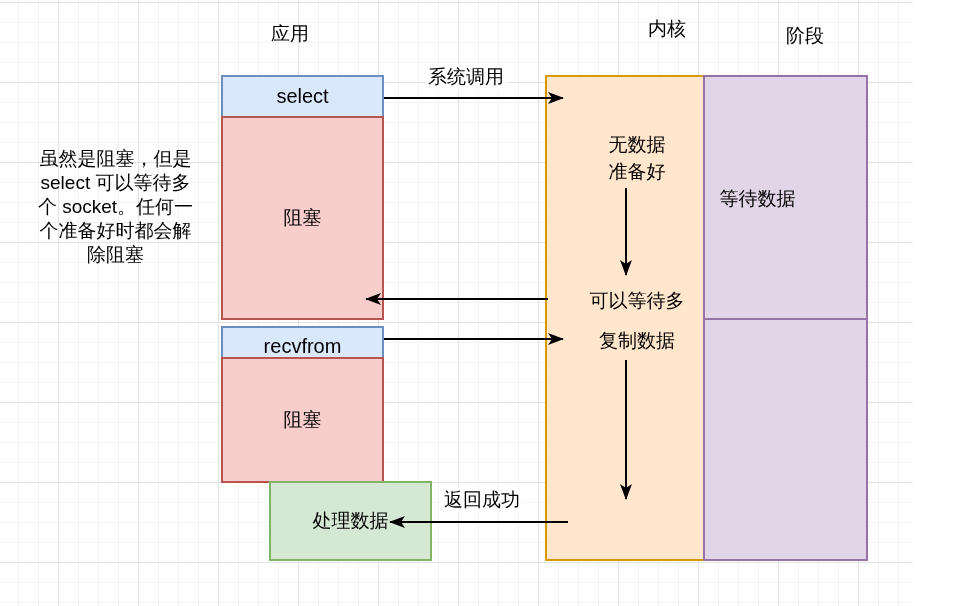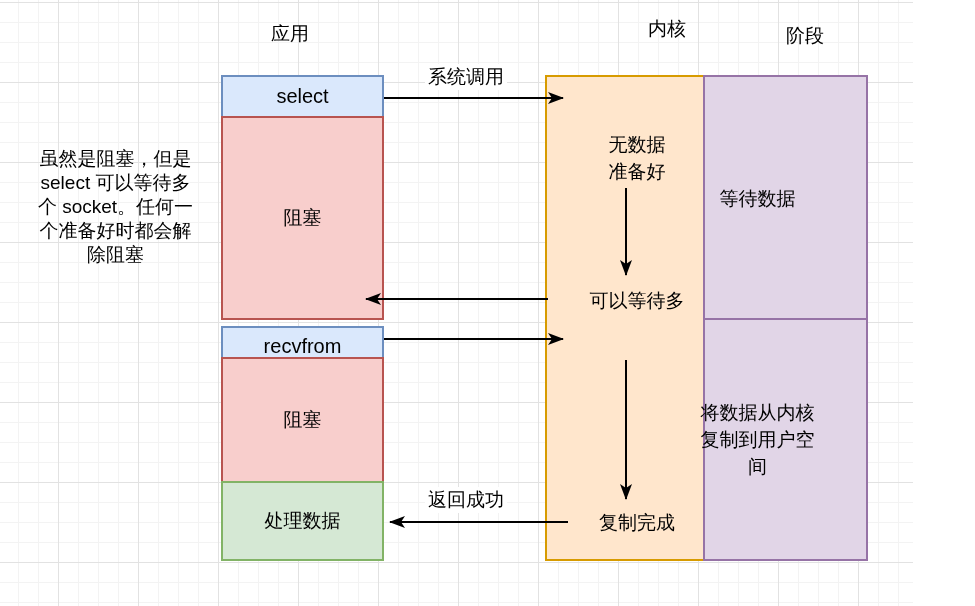--- a/index.html
+++ b/index.html
@@ -22,21 +22,21 @@
     position:absolute;
     box-sizing:border-box;
     border:2px solid #000;
     display:flex;align-items:center;justify-content:center;
     text-align:center;
     font-size:20px;
     z-index:1;
   }
   .blue  {background:var(--blue-fill);  border-color:var(--blue-stroke);}
   .red   {background:var(--red-fill);   border-color:var(--red-stroke);}
-  .green {background:var(--green-fill); border-color:var(--green-stroke);}
+  .green {background:var(--green-fill); border-color:var(--green-stroke);margin-left:48px;}
   .orange{background:var(--orange-fill);border-color:var(--orange-stroke);}
   .purple{background:var(--purple-fill);border-color:var(--purple-stroke);}
 
   #box-select  {left:221px;top:75px; width:163px;height:43px;}
   #box-block1  {left:221px;top:116px;width:163px;height:204px;font-size:19px;}
   #box-recvfrom{left:221px;top:318px;width:163px;height:41px;margin-top:8px;}
   #box-block2  {left:221px;top:357px;width:163px;height:126px;font-size:19px;}
   #box-process {left:221px;top:481px;width:163px;height:80px;font-size:19px;}
   #box-kernel      {left:545px;top:75px; width:160px;height:486px;}
   #box-stage-top   {left:703px;top:75px; width:165px;height:245px;}
@@ -74,21 +74,21 @@
   .arrow-label{
     position:absolute;
     transform:translate(-50%,-50%);
     font-size:19px;
     background:#fff;
     padding:0 3px;
     white-space:nowrap;
     z-index:4;
   }
   #label-syscall{left:466px;top:77px;text-align:center;}
-  #label-return {left:466px;top:500px;text-align:right;}
+  #label-return {left:482px;top:500px;text-align:right;}
 
   #arrow-layer{
     position:absolute;left:0;top:0;width:975px;height:606px;
     z-index:2;pointer-events:none;
   }
   #arrow-layer line{stroke:var(--arrow);stroke-width:2px;}
 </style>
 </head>
 <body>
 
@@ -117,28 +117,25 @@
     <span>阻塞</span>
   </div>
   <div class="box green" id="box-process">
     <span>处理数据</span>
   </div>
 
   <div class="box orange" id="box-kernel"></div>
   <div class="free-text k-text" id="k-nodata">无数据
 准备好</div>
   <div class="free-text k-text" id="k-ready">可以等待多</div>
-  <div class="free-text k-text" id="k-copydone">复制完成</div>
+  <div class="free-text k-text" id="k-copydata">复制数据</div>
 
   <div class="box purple" id="box-stage-top"></div>
   <div class="box purple" id="box-stage-bottom"></div>
   <div class="free-text s-text" id="s-wait">等待数据</div>
-  <div class="free-text s-text" id="s-copy">将数据从内核
-复制到用户空
-间</div>
 
   <svg id="arrow-layer" viewBox="0 0 975 606" xmlns="http://www.w3.org/2000/svg">
     <defs>
       <marker id="ah" markerUnits="userSpaceOnUse" markerWidth="18" markerHeight="14" refX="15" refY="6" orient="auto">
         <path d="M0,0 L16,6 L0,12 L4,6 Z" fill="#000"></path>
       </marker>
     </defs>
     <g>
       <line x1="384" y1="98" x2="563" y2="98" marker-end="url(#ah)"></line>
     </g>

